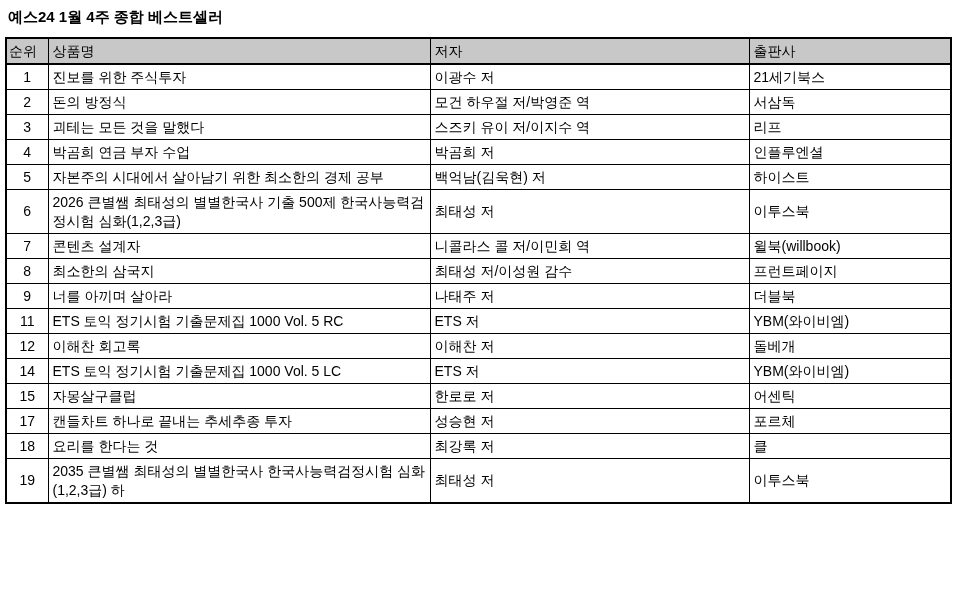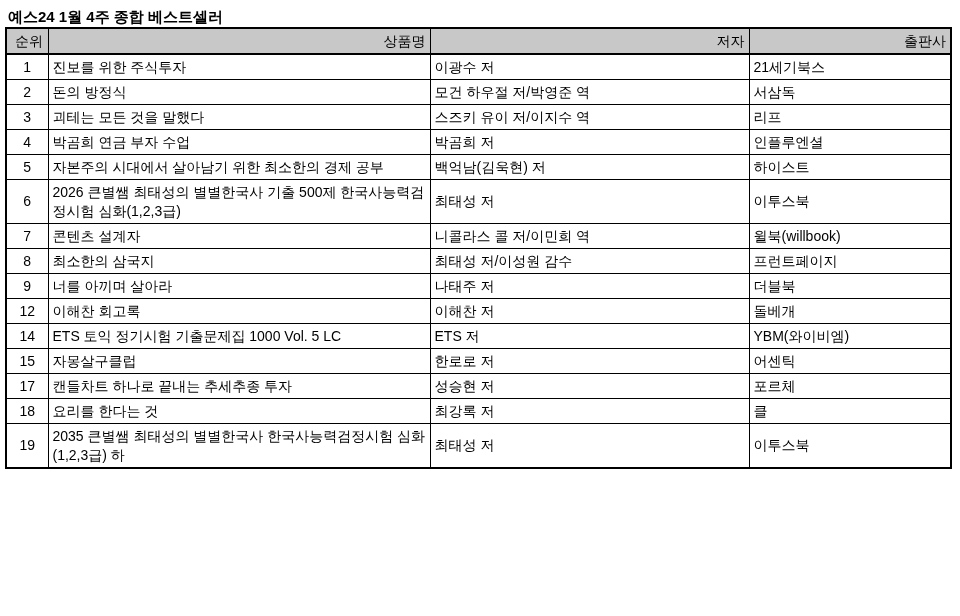--- a/index.html
+++ b/index.html
@@ -8,21 +8,21 @@
     background: #ffffff;
     width: 960px;
     height: 616px;
     font-family: "Liberation Sans", sans-serif;
     color: #000000;
     overflow: hidden;
   }
   .page-title {
     font-size: 15px;
     font-weight: bold;
-    padding: 8px 0 0 8px;
+    padding: 8px 0 10px 8px;
     letter-spacing: 0px;
   }
   table.bestseller {
     border-collapse: collapse;
     table-layout: fixed;
     margin-left: 5px;
     width: 945px;
     font-size: 14px;
     border: 2px solid #000000;
   }
@@ -31,37 +31,37 @@
     border: 1px solid #000000;
     padding: 1px 4px;
     overflow: hidden;
     vertical-align: middle;
     line-height: 1.3;
     word-break: break-all;
   }
   table.bestseller thead th {
     background: #c8c8c8;
     font-weight: normal;
-    text-align: right;
+    text-align: left;
     height: 22px;
     border-bottom: 2px solid #000000;
   }
   table.bestseller tbody td {
     height: 22px;
     background: #ffffff;
   }
   table.bestseller tbody tr.tall td {
     height: 41px;
   }
   td.rank-cell, th.rank-col {
     text-align: center;
   }
   table.bestseller thead th.rank-col {
     text-align: left;
-    padding-left: 8px;
+    padding-left: 2px;
   }
 </style>
 </head>
 <body>
 
 <div class="page-title">예스24 1월 4주 종합 베스트셀러</div>
 
 <table class="bestseller">
   <colgroup>
     <col style="width:42px">
@@ -126,20 +126,26 @@
         <td class="author-cell">최태성 저/이성원 감수</td>
         <td class="publisher-cell">프런트페이지</td>
       </tr>
       <tr>
         <td class="rank-cell">9</td>
         <td class="product-name-cell">너를 아끼며 살아라</td>
         <td class="author-cell">나태주 저</td>
         <td class="publisher-cell">더블북</td>
       </tr>
       <tr>
+        <td class="rank-cell">11</td>
+        <td class="product-name-cell">ETS 토익 정기시험 기출문제집 1000 Vol. 5 RC</td>
+        <td class="author-cell">ETS 저</td>
+        <td class="publisher-cell">YBM(와이비엠)</td>
+      </tr>
+      <tr>
         <td class="rank-cell">12</td>
         <td class="product-name-cell">이해찬 회고록</td>
         <td class="author-cell">이해찬 저</td>
         <td class="publisher-cell">돌베개</td>
       </tr>
       <tr>
         <td class="rank-cell">14</td>
         <td class="product-name-cell">ETS 토익 정기시험 기출문제집 1000 Vol. 5 LC</td>
         <td class="author-cell">ETS 저</td>
         <td class="publisher-cell">YBM(와이비엠)</td>

